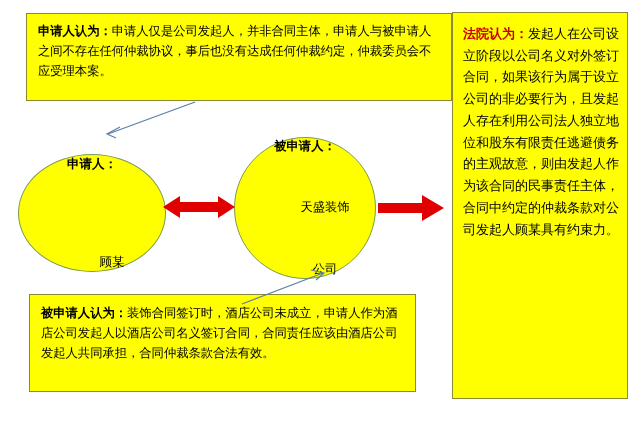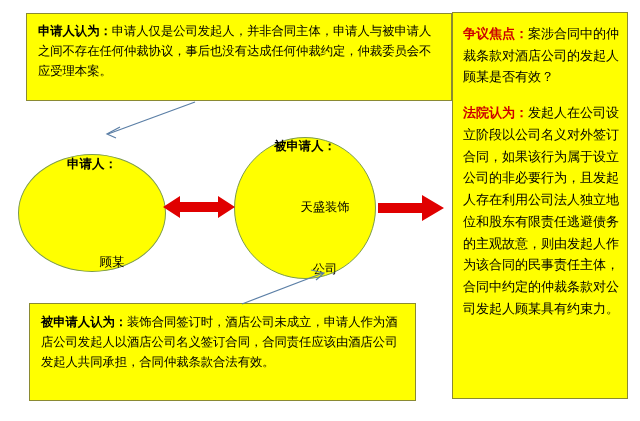--- a/index.html
+++ b/index.html
@@ -33,21 +33,21 @@
     top: 13px;
     width: 426px;
     height: 88px;
     padding: 7px 9px 5px 11px;
     font-size: 12.4px;
     line-height: 1.62;
     letter-spacing: -0.1px;
   }
   #box-respondent-claim {
     left: 29px;
-    top: 303px;
+    top: 294px;
     width: 387px;
     height: 98px;
     padding: 8px 9px 5px 11px;
     font-size: 12.4px;
     line-height: 1.62;
     letter-spacing: -0.1px;
   }
   #box-court-panel {
     left: 452px;
     top: 12px;
@@ -122,21 +122,20 @@
 
   <div class="ybox" id="box-applicant-claim">
     <p class="para"><span class="lead-black">申请人认为：</span><span>申请人仅是公司发起人，并非合同主体，申请人与被申请人之间不存在任何仲裁协议，事后也没有达成任何仲裁约定，仲裁委员会不应受理本案。</span></p>
   </div>
 
   <div class="ybox" id="box-respondent-claim">
     <p class="para"><span class="lead-black">被申请人认为：</span><span>装饰合同签订时，酒店公司未成立，申请人作为酒店公司发起人以酒店公司名义签订合同，合同责任应该由酒店公司发起人共同承担，合同仲裁条款合法有效。</span></p>
   </div>
 
   <div class="ybox" id="box-court-panel">
-    <p class="para"><span class="lead-red">争议焦点：</span><span>案涉合同中的仲裁条款对酒店公司的发起人顾某是否有效？</span></p>
     <p class="para"><span class="lead-red">法院认为：</span><span>发起人在公司设立阶段以公司名义对外签订合同，如果该行为属于设立公司的非必要行为，且发起人存在利用公司法人独立地位和股东有限责任逃避债务的主观故意，则由发起人作为该合同的民事责任主体，合同中约定的仲裁条款对公司发起人顾某具有约束力。</span></p>
   </div>
 
   <div class="circle" id="circle-applicant">
     <div class="circle-title">申请人：</div>
     <div class="circle-sub">顾某</div>
   </div>
 
   <div class="circle" id="circle-respondent">
     <div class="circle-title">被申请人：</div>

